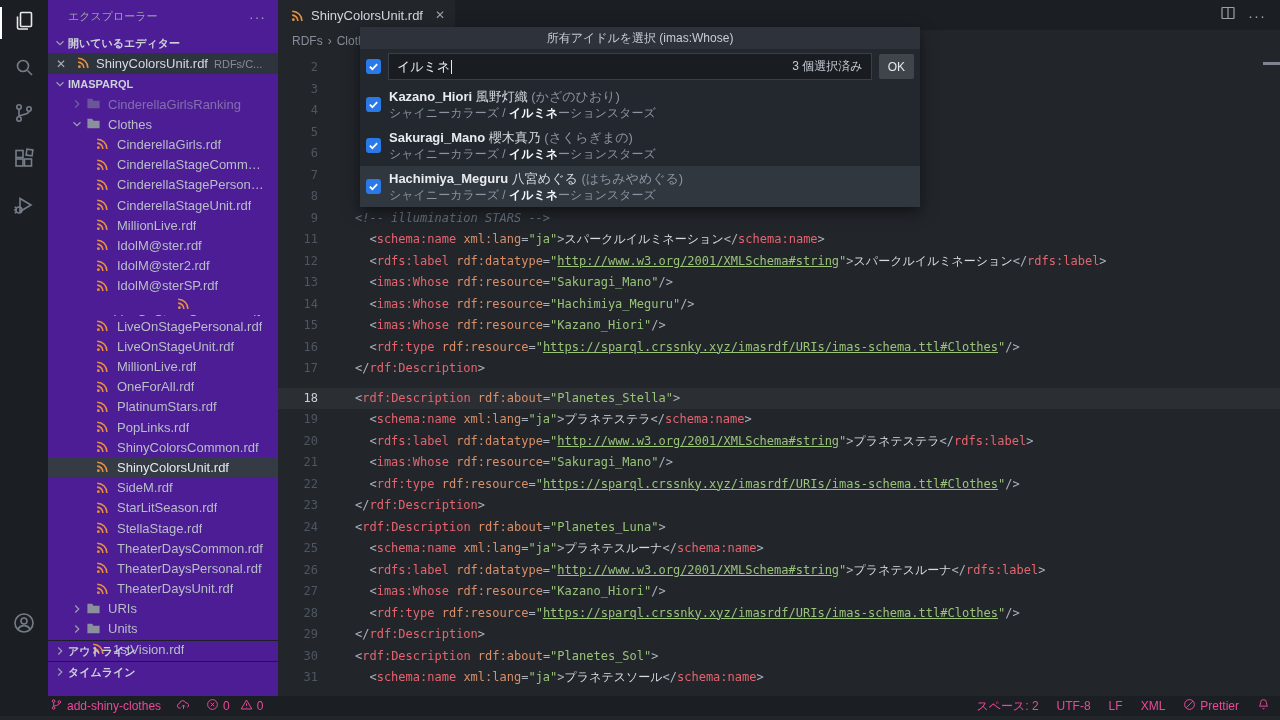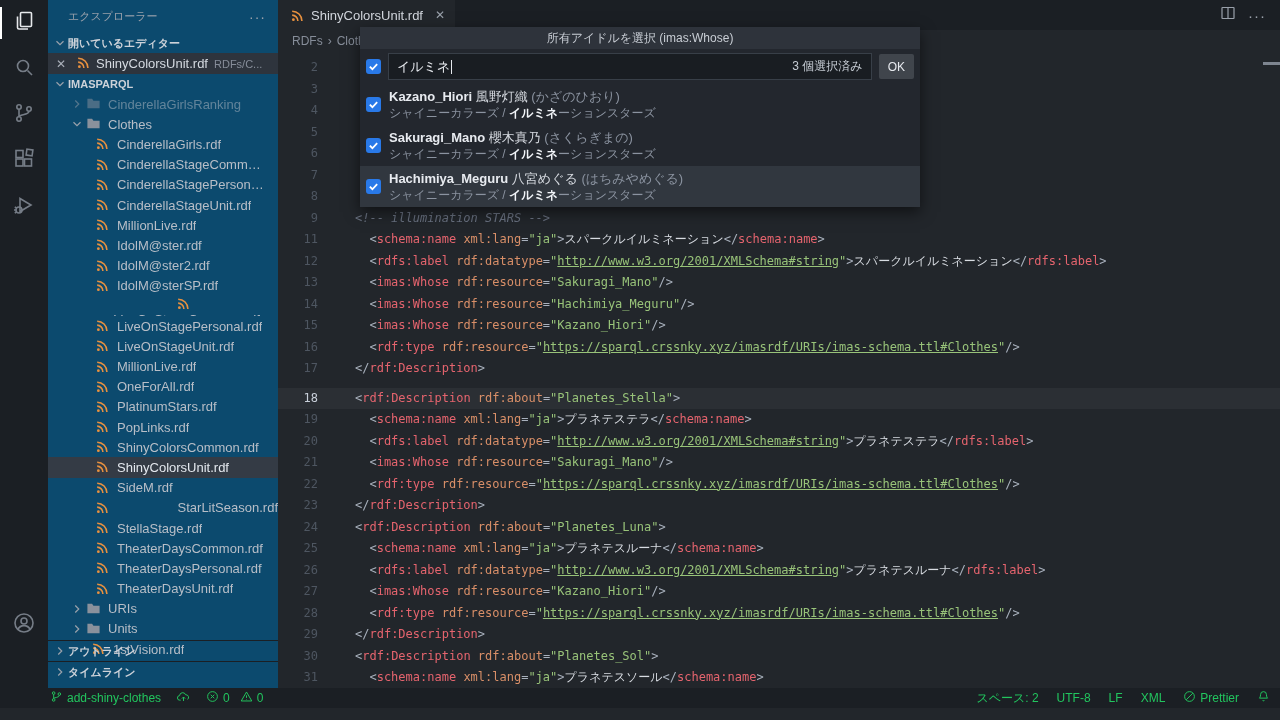--- a/index.html
+++ b/index.html
@@ -6,21 +6,21 @@
     font-family:"Liberation Sans",sans-serif;-webkit-font-smoothing:antialiased;}
   .app{position:absolute;inset:0;}
   
   .activitybar{position:absolute;left:0;top:0;width:48px;bottom:20px;background:#1b1f24;z-index:3;}
   .ab-item{position:relative;width:48px;height:46px;display:flex;align-items:center;justify-content:center;color:#767d87;cursor:pointer;}
   .ab-item.active{color:#e7e9ec;}
   .ab-item.active::before{content:"";position:absolute;left:0;top:7px;bottom:7px;width:2px;background:#fff;}
   .ab-bottom{position:absolute;bottom:52px;left:0;}
   .ab-item svg{width:24px;height:24px;}
   
-  .sidebar{position:absolute;left:48px;top:0;width:230px;bottom:20px;background:#0c4a6e;z-index:2;color:#b8bec7;}
+  .sidebar{position:absolute;left:48px;top:0;width:230px;bottom:20px;background:#4c1d95;z-index:2;color:#b8bec7;}
   .sb-title{height:33px;display:flex;align-items:center;padding:0 12px 0 20px;font-size:11px;color:#9aa1ab;}
   .sb-title .more{margin-left:auto;color:#9aa1ab;font-size:14px;letter-spacing:1px;cursor:pointer;}
   .sec-head{height:20px;display:flex;align-items:center;font-size:11px;font-weight:bold;color:#cdd2d9;padding-left:4px;cursor:pointer;}
   .sec-head .chev{width:16px;height:16px;display:inline-flex;align-items:center;justify-content:center;color:#9aa1ab;}
   .oe-item{height:21px;display:flex;align-items:center;background:#2e343d;padding-left:8px;font-size:13px;color:#d5dae1;cursor:pointer;}
   .oe-item .x{color:#aab0ba;width:16px;font-size:12px;}
   .oe-item .desc{color:#868d99;font-size:11px;margin-left:6px;white-space:nowrap;overflow:hidden;}
   .tree{font-size:13px;}
   .trow{height:20.2px;display:flex;align-items:center;white-space:nowrap;cursor:pointer;color:#b8bec7;}
   .trow.sel{background:#343b45;color:#e4e8ee;}
@@ -64,21 +64,21 @@
   .qp-count{margin-left:auto;font-size:12px;color:#c6ccd4;}
   .qp-ok{height:25px;padding:0 9px;background:#40454c;color:#e6e9ee;font-size:12px;display:flex;align-items:center;border-radius:2px;cursor:pointer;flex:none;}
   .qp-item{display:flex;align-items:center;gap:8px;padding:0 6px;height:41px;cursor:pointer;}
   .qp-item.focus{background:#31373f;}
   .qp-l1{font-size:13px;line-height:17px;color:#d6dae0;}
   .qp-id{font-weight:bold;color:#e8ebf0;}
   .qp-read{color:#8b93a0;}
   .qp-l2{font-size:12px;line-height:16px;color:#8b93a0;}
   .qp-l2 .match{color:#f2f5f9;font-weight:bold;}
   
-  .statusbar{position:absolute;left:0;right:0;bottom:12px;height:20px;background:#1b1f24;color:#22c55e;
+  .statusbar{position:absolute;left:0;right:0;bottom:4px;height:20px;background:#1b1f24;color:#ec4899;
     display:flex;align-items:center;font-size:12px;padding:0 10px 0 50px;z-index:4;}
   .sb-item{display:flex;align-items:center;gap:4px;margin-right:16px;cursor:pointer;white-space:nowrap;}
   .sb-item svg{width:13px;height:13px;}
   .sb-right{margin-left:auto;display:flex;align-items:center;}
   .sb-right .sb-item{margin:0 0 0 18px;}
 </style>
 </head>
 <body>
 
 <div class="app">
@@ -317,21 +317,21 @@
           <span class="lbl">ShinyColorsUnit.rdf</span>
         </div>
         <div class="trow" style="padding-left: 47px;">
           <span class="ticon"><svg viewBox="0 0 16 16" width="15" height="15">
               <circle cx="3.6" cy="12.4" r="1.5" fill="#e8913f"></circle>
               <path d="M2.3 7.6a6.2 6.2 0 0 1 6.1 6.2" stroke="#e8913f" stroke-width="1.7" fill="none"></path>
               <path d="M2.3 3.4A10.4 10.4 0 0 1 12.7 13.8" stroke="#e8913f" stroke-width="1.7" fill="none"></path>
             </svg></span>
           <span class="lbl">SideM.rdf</span>
         </div>
-        <div class="trow" style="padding-left: 47px; justify-content: space-between;">
+        <div class="trow" style="padding-left: 47px;">
           <span class="ticon"><svg viewBox="0 0 16 16" width="15" height="15">
               <circle cx="3.6" cy="12.4" r="1.5" fill="#e8913f"></circle>
               <path d="M2.3 7.6a6.2 6.2 0 0 1 6.1 6.2" stroke="#e8913f" stroke-width="1.7" fill="none"></path>
               <path d="M2.3 3.4A10.4 10.4 0 0 1 12.7 13.8" stroke="#e8913f" stroke-width="1.7" fill="none"></path>
             </svg></span>
           <span class="lbl">StarLitSeason.rdf</span>
         </div>
         <div class="trow" style="padding-left: 47px;">
           <span class="ticon"><svg viewBox="0 0 16 16" width="15" height="15">
               <circle cx="3.6" cy="12.4" r="1.5" fill="#e8913f"></circle>

